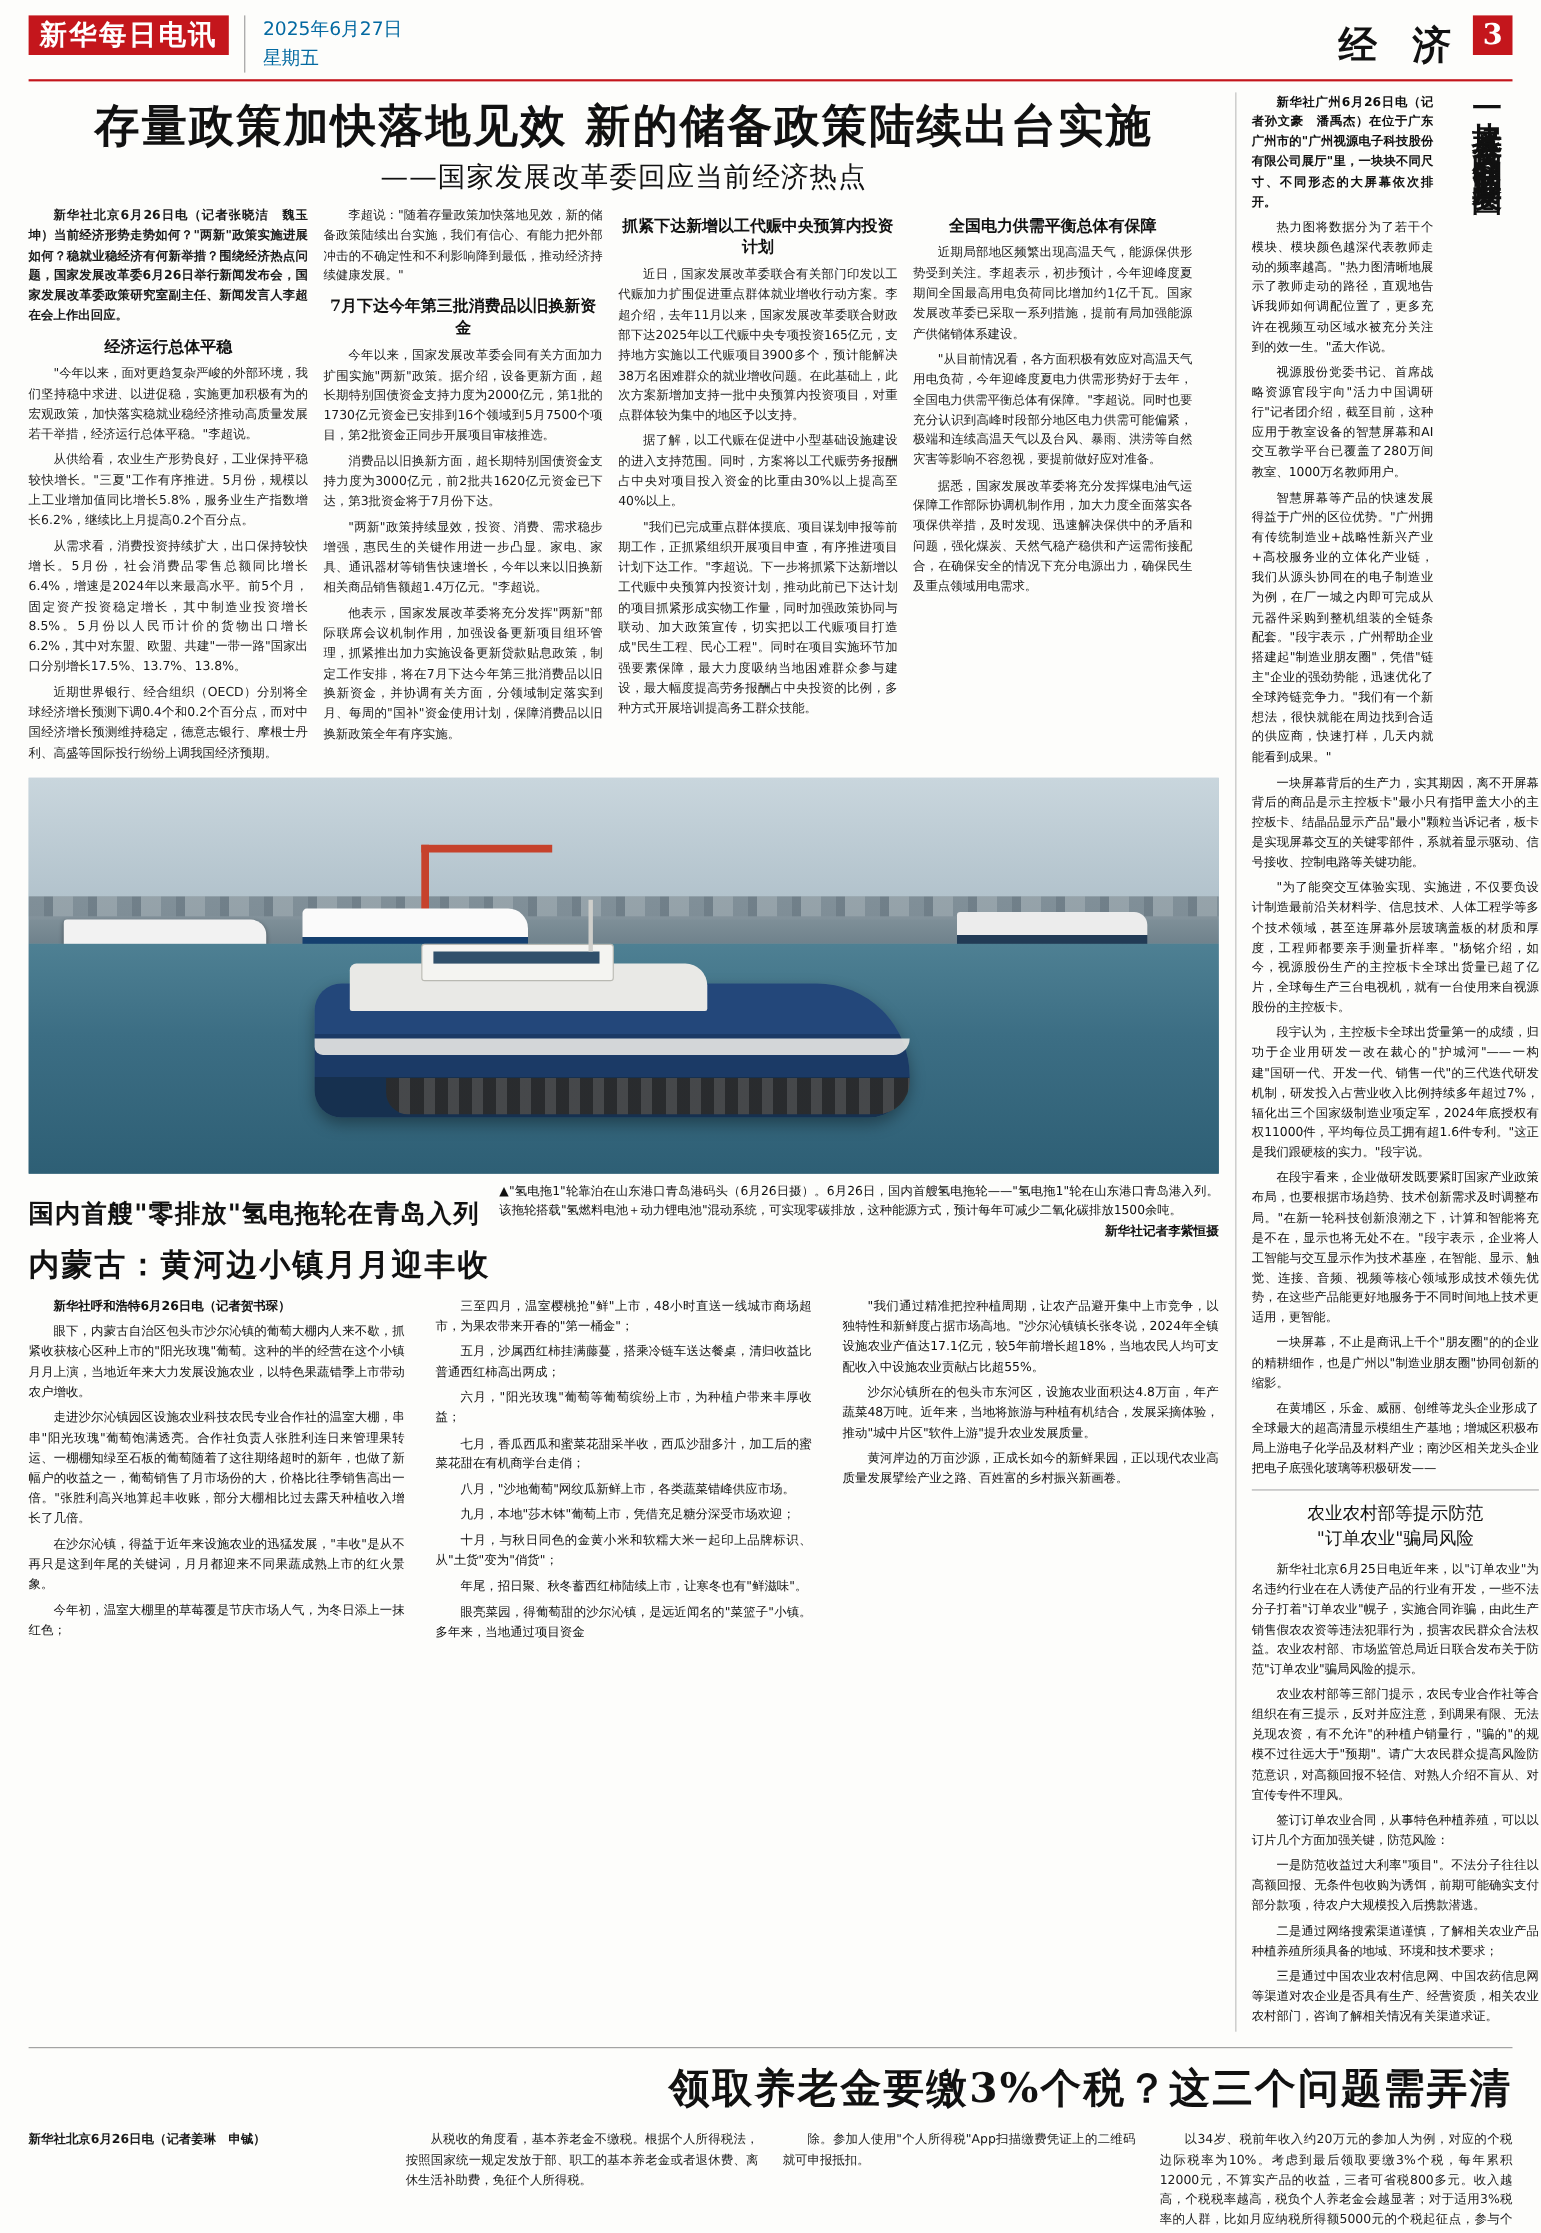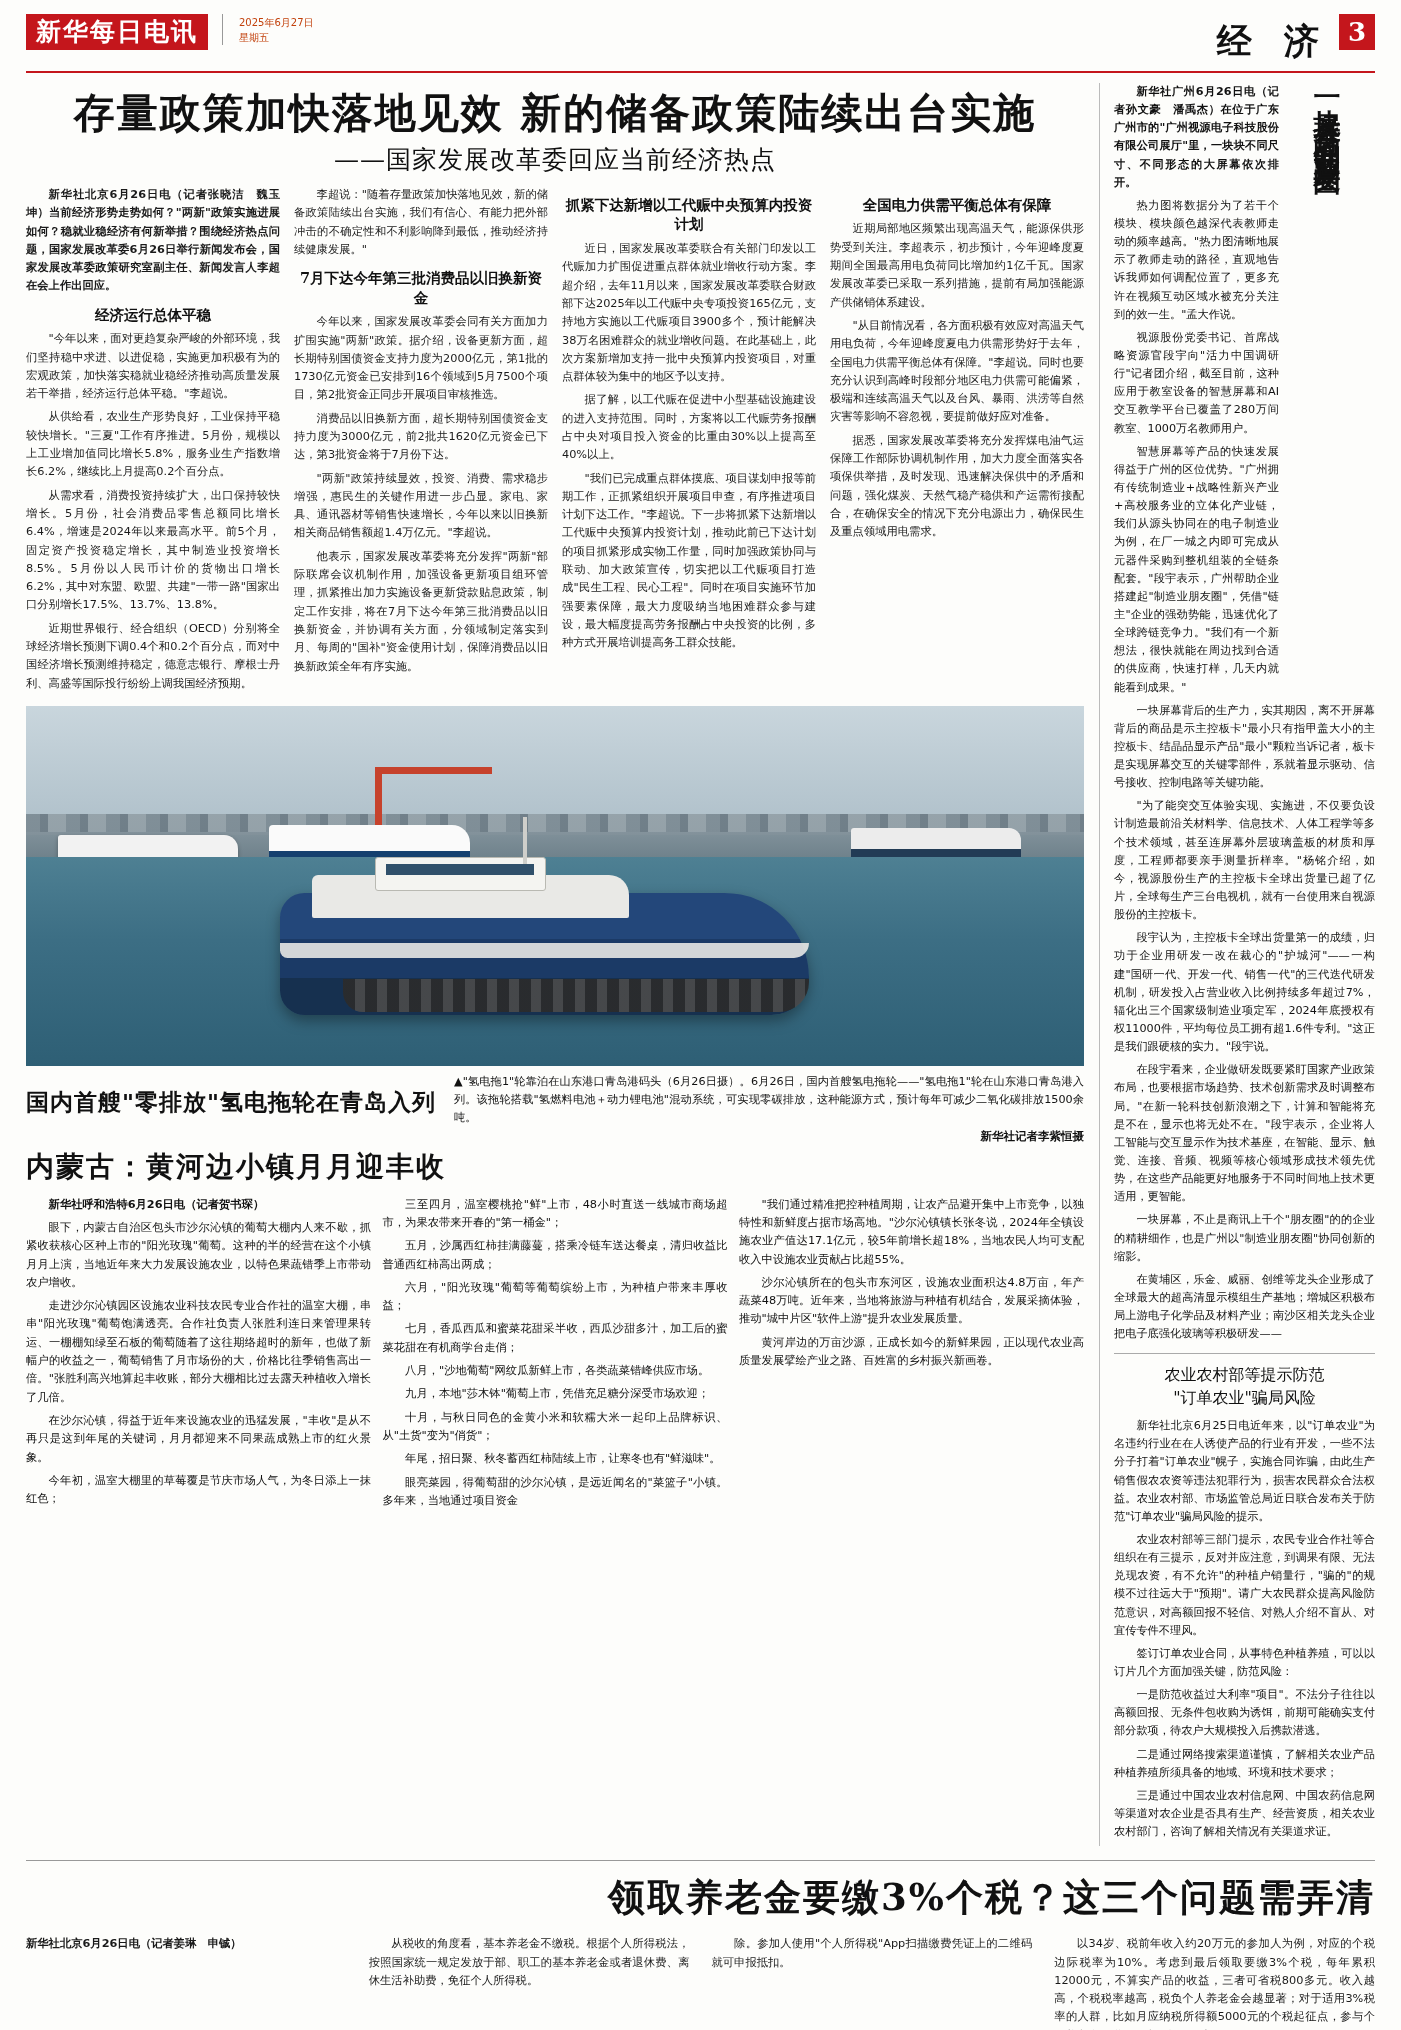--- a/index.html
+++ b/index.html
@@ -31,23 +31,23 @@
     font-size:25px;
     letter-spacing:2px;
     padding:5px 10px 6px 10px;
     line-height:1;
     white-space:nowrap;
   }
   .dateblock{
     margin-left:14px;
     padding-left:16px;
     border-left:1px solid #999;
-    font-size:10px;
+    font-size:17px;
     line-height:1.5;
-    color:#c2410c;
+    color:#0369a1;
     padding-top:1px;
   }
   .masthead-spacer{flex:1;}
   .section-name{
     font-family:"DejaVu Serif","Liberation Serif",serif;
     font-size:35px;
     font-weight:bold;
     letter-spacing:10px;
     color:#111;
     padding-top:4px;
@@ -171,21 +171,21 @@
     font-weight:bold;font-size:23px;white-space:nowrap;padding-top:14px;letter-spacing:1px;
   }
   .cap-text{font-size:11.2px;line-height:1.6;text-align:justify;flex:1;}
   .credit{text-align:right;font-weight:bold;font-size:11.5px;margin-top:2px;}
 
   
   .mid-head{
     font-family:"DejaVu Serif","Liberation Serif",serif;
     font-weight:bold;font-size:28px;margin:4px 0 10px 0;letter-spacing:2px;
   }
-  .cols-3{display:flex;gap:4px;justify-content:space-between;}
+  .cols-3{display:flex;gap:28px;justify-content:space-between;}
   .col3{width:345px;}
   .col3 p{font-size:11.3px;line-height:1.62;margin:0 0 5px 0;text-align:justify;text-indent:2em;}
 
   
   .rule{border-top:1px solid #999;margin:14px 0 0 0;}
   .bot-head{
     font-family:"DejaVu Serif","Liberation Serif",serif;
     font-weight:bold;font-size:37px;text-align:right;margin:12px 0 12px 0;letter-spacing:2px;
   }
 

